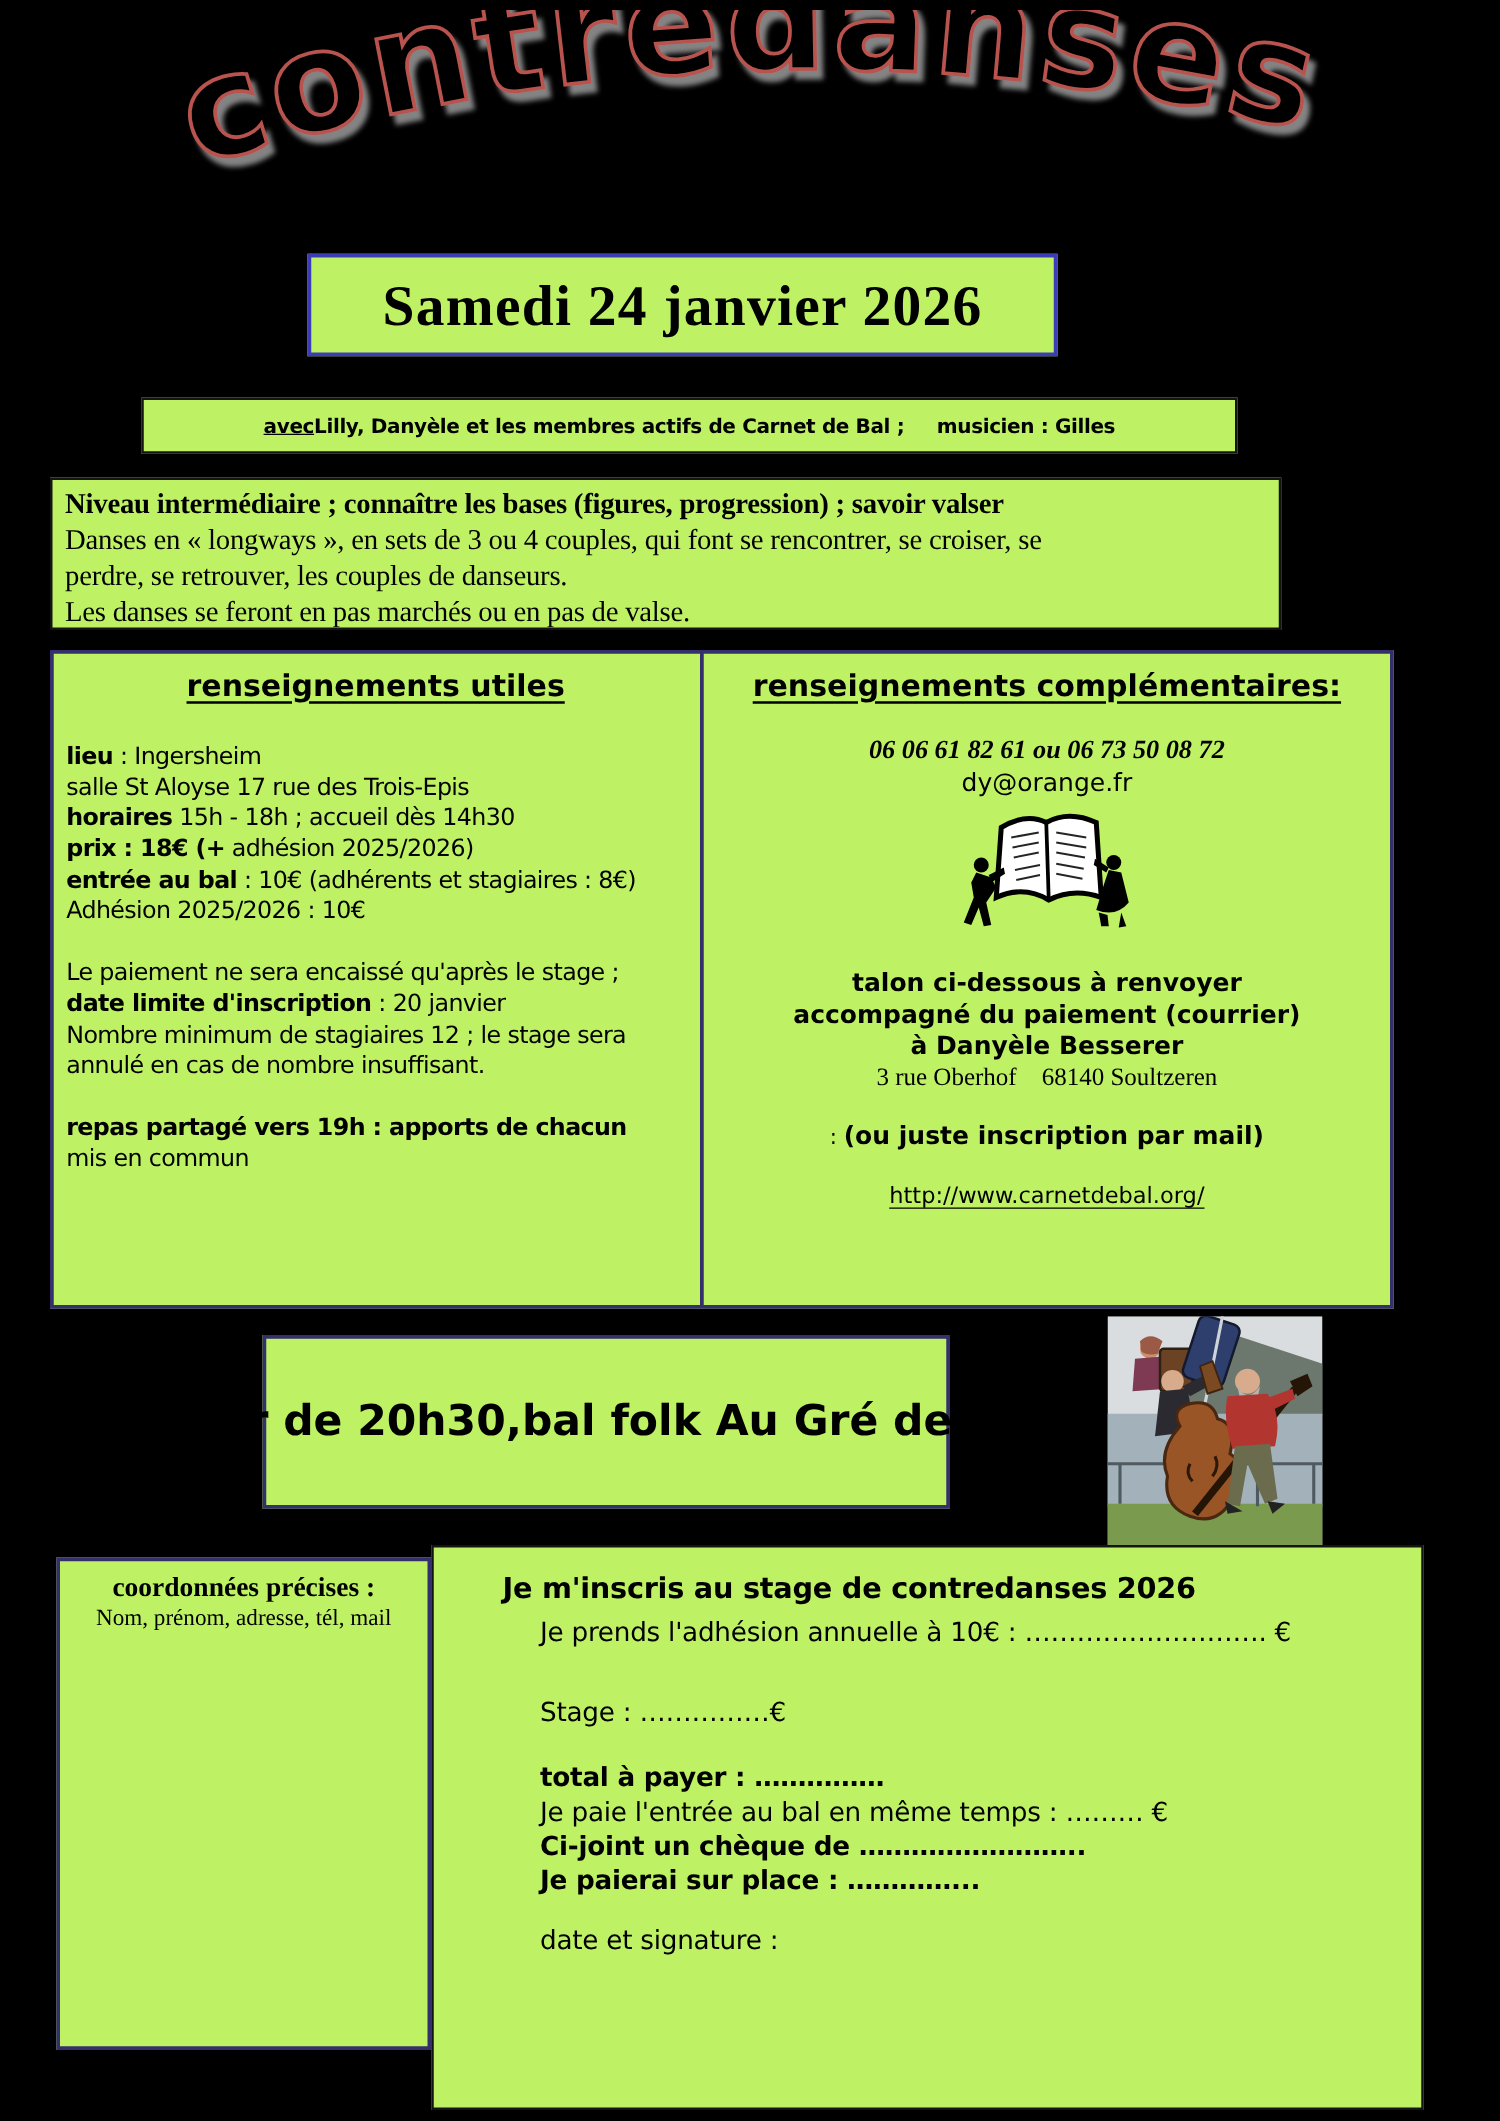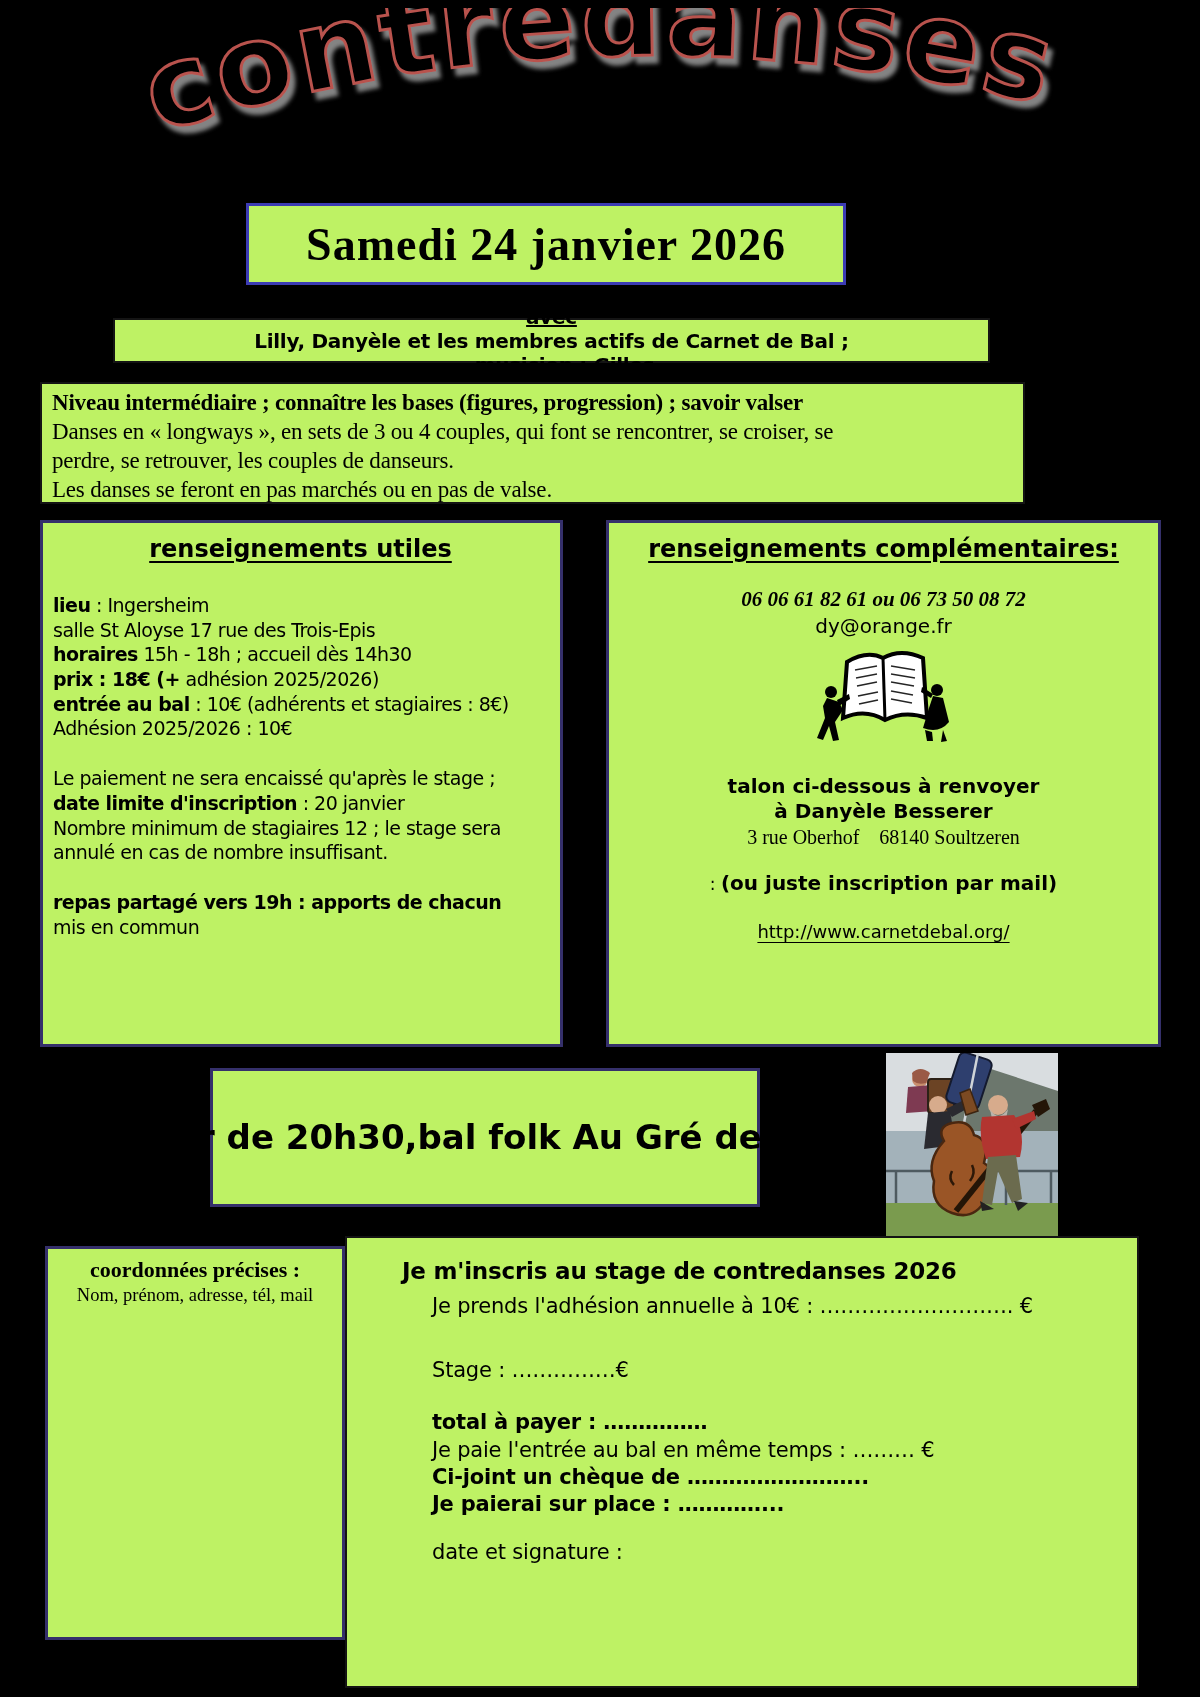--- a/index.html
+++ b/index.html
@@ -12,33 +12,33 @@
 
   
   #title-wrap{position:absolute;left:60px;top:8px;width:1080px;height:175px;}
 
   
   #date-box{left:246px;top:203px;width:600px;height:82px;display:flex;align-items:center;justify-content:center;}
   #date-box .t{font-family:"Liberation Serif",serif;font-weight:bold;font-size:46px;letter-spacing:1px;}
 
   
   #avec-box{left:113px;top:318px;width:877px;height:45px;display:flex;align-items:center;justify-content:center;
-            font-weight:bold;font-size:20px;letter-spacing:-0.3px;white-space:nowrap;flex-direction:column;}
+            font-weight:bold;font-size:16px;letter-spacing:-0.3px;white-space:nowrap;}
   #avec-box .u{text-decoration:underline;}
   #avec-box .mus{margin-left:26px;}
 
   
   #level-box{left:40px;top:382px;width:985px;height:122px;padding:5px 10px;
              font-family:"Liberation Serif",serif;font-size:23px;line-height:1.26;letter-spacing:-0.2px;white-space:nowrap;overflow:hidden;}
   #level-box .b{font-weight:bold;}
 
   
   #left-col{left:40px;top:520px;width:523px;height:527px;padding:12px 12px 0 10px;overflow:hidden;}
   #right-col{left:560px;top:520px;width:555px;height:527px;border-left-width:3px;padding:12px 8px 0 8px;
-             text-align:center;overflow:hidden;margin-left:46px;}
+             text-align:center;overflow:hidden;}
   .col-head{font-weight:bold;font-size:24px;text-decoration:underline;text-underline-offset:4px;text-align:center;}
   #left-col .body{margin-top:30px;font-size:19px;line-height:1.3;letter-spacing:-0.5px;white-space:nowrap;}
   #left-col .b{font-weight:bold;}
   .gap{height:25px;}
   #phones{margin-top:24px;font-family:"Liberation Serif",serif;font-weight:bold;font-style:italic;font-size:21px;}
   #email{font-size:20px;margin-top:2px;}
   #logo{margin-top:6px;}
   .talon{margin-top:22px;font-weight:bold;font-size:20px;line-height:1.25;}
   #address{font-family:"Liberation Serif",serif;font-size:20px;margin-top:2px;white-space:pre;}
   #mailnote{margin-top:22px;font-weight:bold;font-size:20px;}
@@ -157,20 +157,21 @@
         <circle cx="128" cy="46" r="6"></circle>
         <path d="M124 52 L134 54 L140 78 Q130 90 114 84 L120 64 Z"></path>
         <path d="M116 86 L118 97 L124 97 L123 88 Z"></path>
         <path d="M134 86 L138 97 L132 98 Z"></path>
         <path d="M122 54 L112 48 L113 43 L124 50 Z"></path>
       </g>
     </svg>
 
     <div class="talon">
       <div>talon ci-dessous à renvoyer</div>
+      <div>accompagné du paiement (courrier)</div>
       <div>à Danyèle Besserer</div>
     </div>
     <div id="address">3 rue Oberhof    68140 Soultzeren</div>
     <div id="mailnote"><span class="pre">: </span><span>(ou juste inscription par mail)</span></div>
     <div><a id="weblink" href="#">http://www.carnetdebal.org/</a></div>
   </div>
 
   <div class="box indigo" id="evening-box">
     <div>À partir de 20h30,</div>
     <div>bal folk Au Gré des Vents</div>

